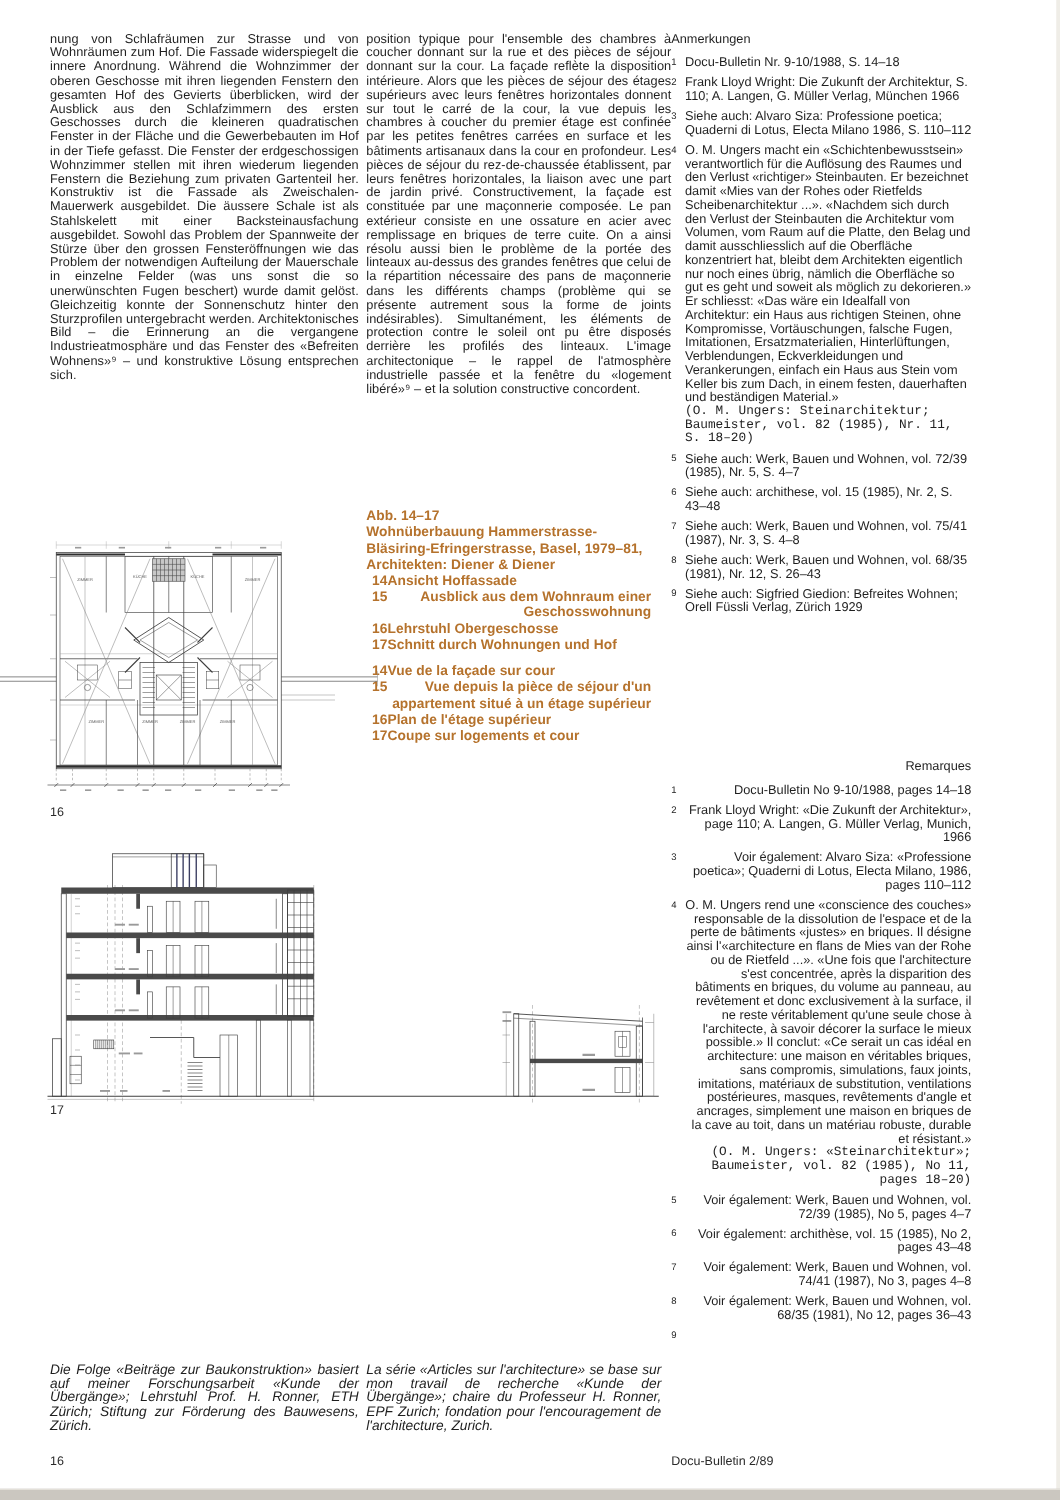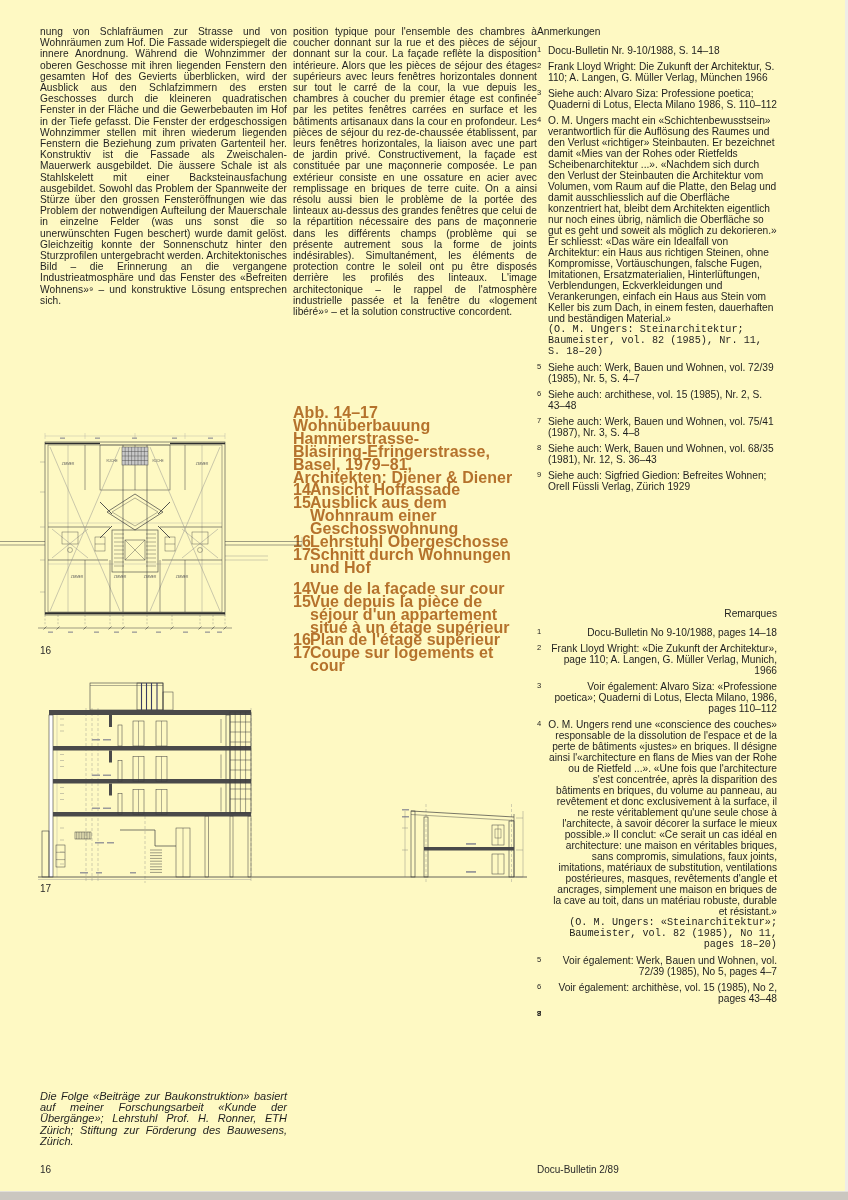--- a/index.html
+++ b/index.html
@@ -1,30 +1,30 @@
 <!DOCTYPE html>
 <html><head>
 <meta charset="utf-8">
 <style>
   html,body{margin:0;padding:0;background:#888;}
   .page{
     position:relative;width:848px;height:1200px;margin:0 auto;
-    background:#fef9c3;overflow:hidden;
+    background:#ffffff;overflow:hidden;
     font-family:"Liberation Sans",sans-serif;color:#1e1e1e;
     -webkit-font-smoothing:antialiased;
   }
   .abs{position:absolute;}
   .body-col{
     font-size:10.2px;line-height:11.2px;text-align:justify;
     letter-spacing:.05px;color:#1f1f1f;
   }
   .cap{
-    font-size:16px;line-height:12.9px;font-weight:bold;letter-spacing:.05px;
+    font-size:11px;line-height:12.9px;font-weight:bold;letter-spacing:.05px;
   }
-  .cap-item{display:flex;}
+  .cap-item{display:flex;text-align:right;}
   .cap-num{width:17px;flex:none;}
   .cap-gap{height:8px;}
   .notes-col{font-size:10.2px;line-height:11px;color:#1f1f1f;}
   .notes-title{margin-bottom:8px;}
   .footnote{position:relative;padding-left:11px;margin-bottom:5px;}
   .fn-num{position:absolute;left:0;top:-1px;font-size:7.6px;}
   .fn-src{display:block;font-family:Liberation Mono, monospace;}
   .base-note{font-size:11px;line-height:11.2px;text-align:justify;font-style:italic;}
   .fig-label{font-size:10px;color:#2a2a2a;}
   .footer-txt{font-size:10px;color:#2a2a2a;}
@@ -496,21 +496,21 @@
           <span class="fn-num">6</span><span>Siehe auch: archithese, vol. 15 (1985), Nr. 2, S. 43–48</span>
           
         </div>
 
         <div class="footnote">
           <span class="fn-num">7</span><span>Siehe auch: Werk, Bauen und Wohnen, vol. 75/41 (1987), Nr. 3, S. 4–8</span>
           
         </div>
 
         <div class="footnote">
-          <span class="fn-num">8</span><span>Siehe auch: Werk, Bauen und Wohnen, vol. 68/35 (1981), Nr. 12, S. 36–43</span>
+          <span class="fn-num">8</span><span>Siehe auch: Werk, Bauen und Wohnen, vol. 68/35 (1981), Nr. 12, S. 26–43</span>
           
         </div>
 
         <div class="footnote">
           <span class="fn-num">9</span><span>Siehe auch: Sigfried Giedion: Befreites Wohnen; Orell Füssli Verlag, Zürich 1929</span>
           
         </div>
       </div>
   </div>
 
@@ -542,36 +542,37 @@
           <span class="fn-num">5</span><span>Voir également: Werk, Bauen und Wohnen, vol. 72/39 (1985), No 5, pages 4–7</span>
           
         </div>
 
         <div class="footnote">
           <span class="fn-num">6</span><span>Voir également: archithèse, vol. 15 (1985), No 2, pages 43–48</span>
           
         </div>
 
         <div class="footnote">
-          <span class="fn-num">7</span>
-          
-        </div>
-
-        <div class="footnote">
-          <span class="fn-num">8</span>
+          <span class="fn-num">7</span><span>Voir également: Werk, Bauen und Wohnen, vol. 74/41 (1987), No 3, pages 4–8</span>
+          
+        </div>
+
+        <div class="footnote">
+          <span class="fn-num">8</span><span>Voir également: Werk, Bauen und Wohnen, vol. 68/35 (1981), No 12, pages 36–43</span>
           
         </div>
 
         <div class="footnote">
           <span class="fn-num">9</span>
           
         </div>
       </div>
   </div>
 
   <div class="abs base-note" style="left:40px;top:1091px;width:247px;">Die Folge «Beiträge zur Baukonstruktion» basiert auf meiner Forschungsarbeit «Kunde der Übergänge»; Lehrstuhl Prof. H. Ronner, ETH Zürich; Stiftung zur Förderung des Bauwesens, Zürich.</div>
+  <div class="abs base-note" style="left:293px;top:1091px;width:236px;">La série «Articles sur l'architecture» se base sur mon travail de recherche «Kunde der Übergänge»; chaire du Professeur H. Ronner, EPF Zurich; fondation pour l'encouragement de l'architecture, Zurich.</div>
 
   <div class="abs footer-txt" style="left:40px;top:1164px;">16</div>
   <div class="abs footer-txt" style="left:537px;top:1164px;width:238px;text-align:left;">Docu-Bulletin 2/89</div>
 
   <div class="abs edge-right"></div>
   <div class="abs edge-bottom"></div>
 </div>
 
 </body></html>

